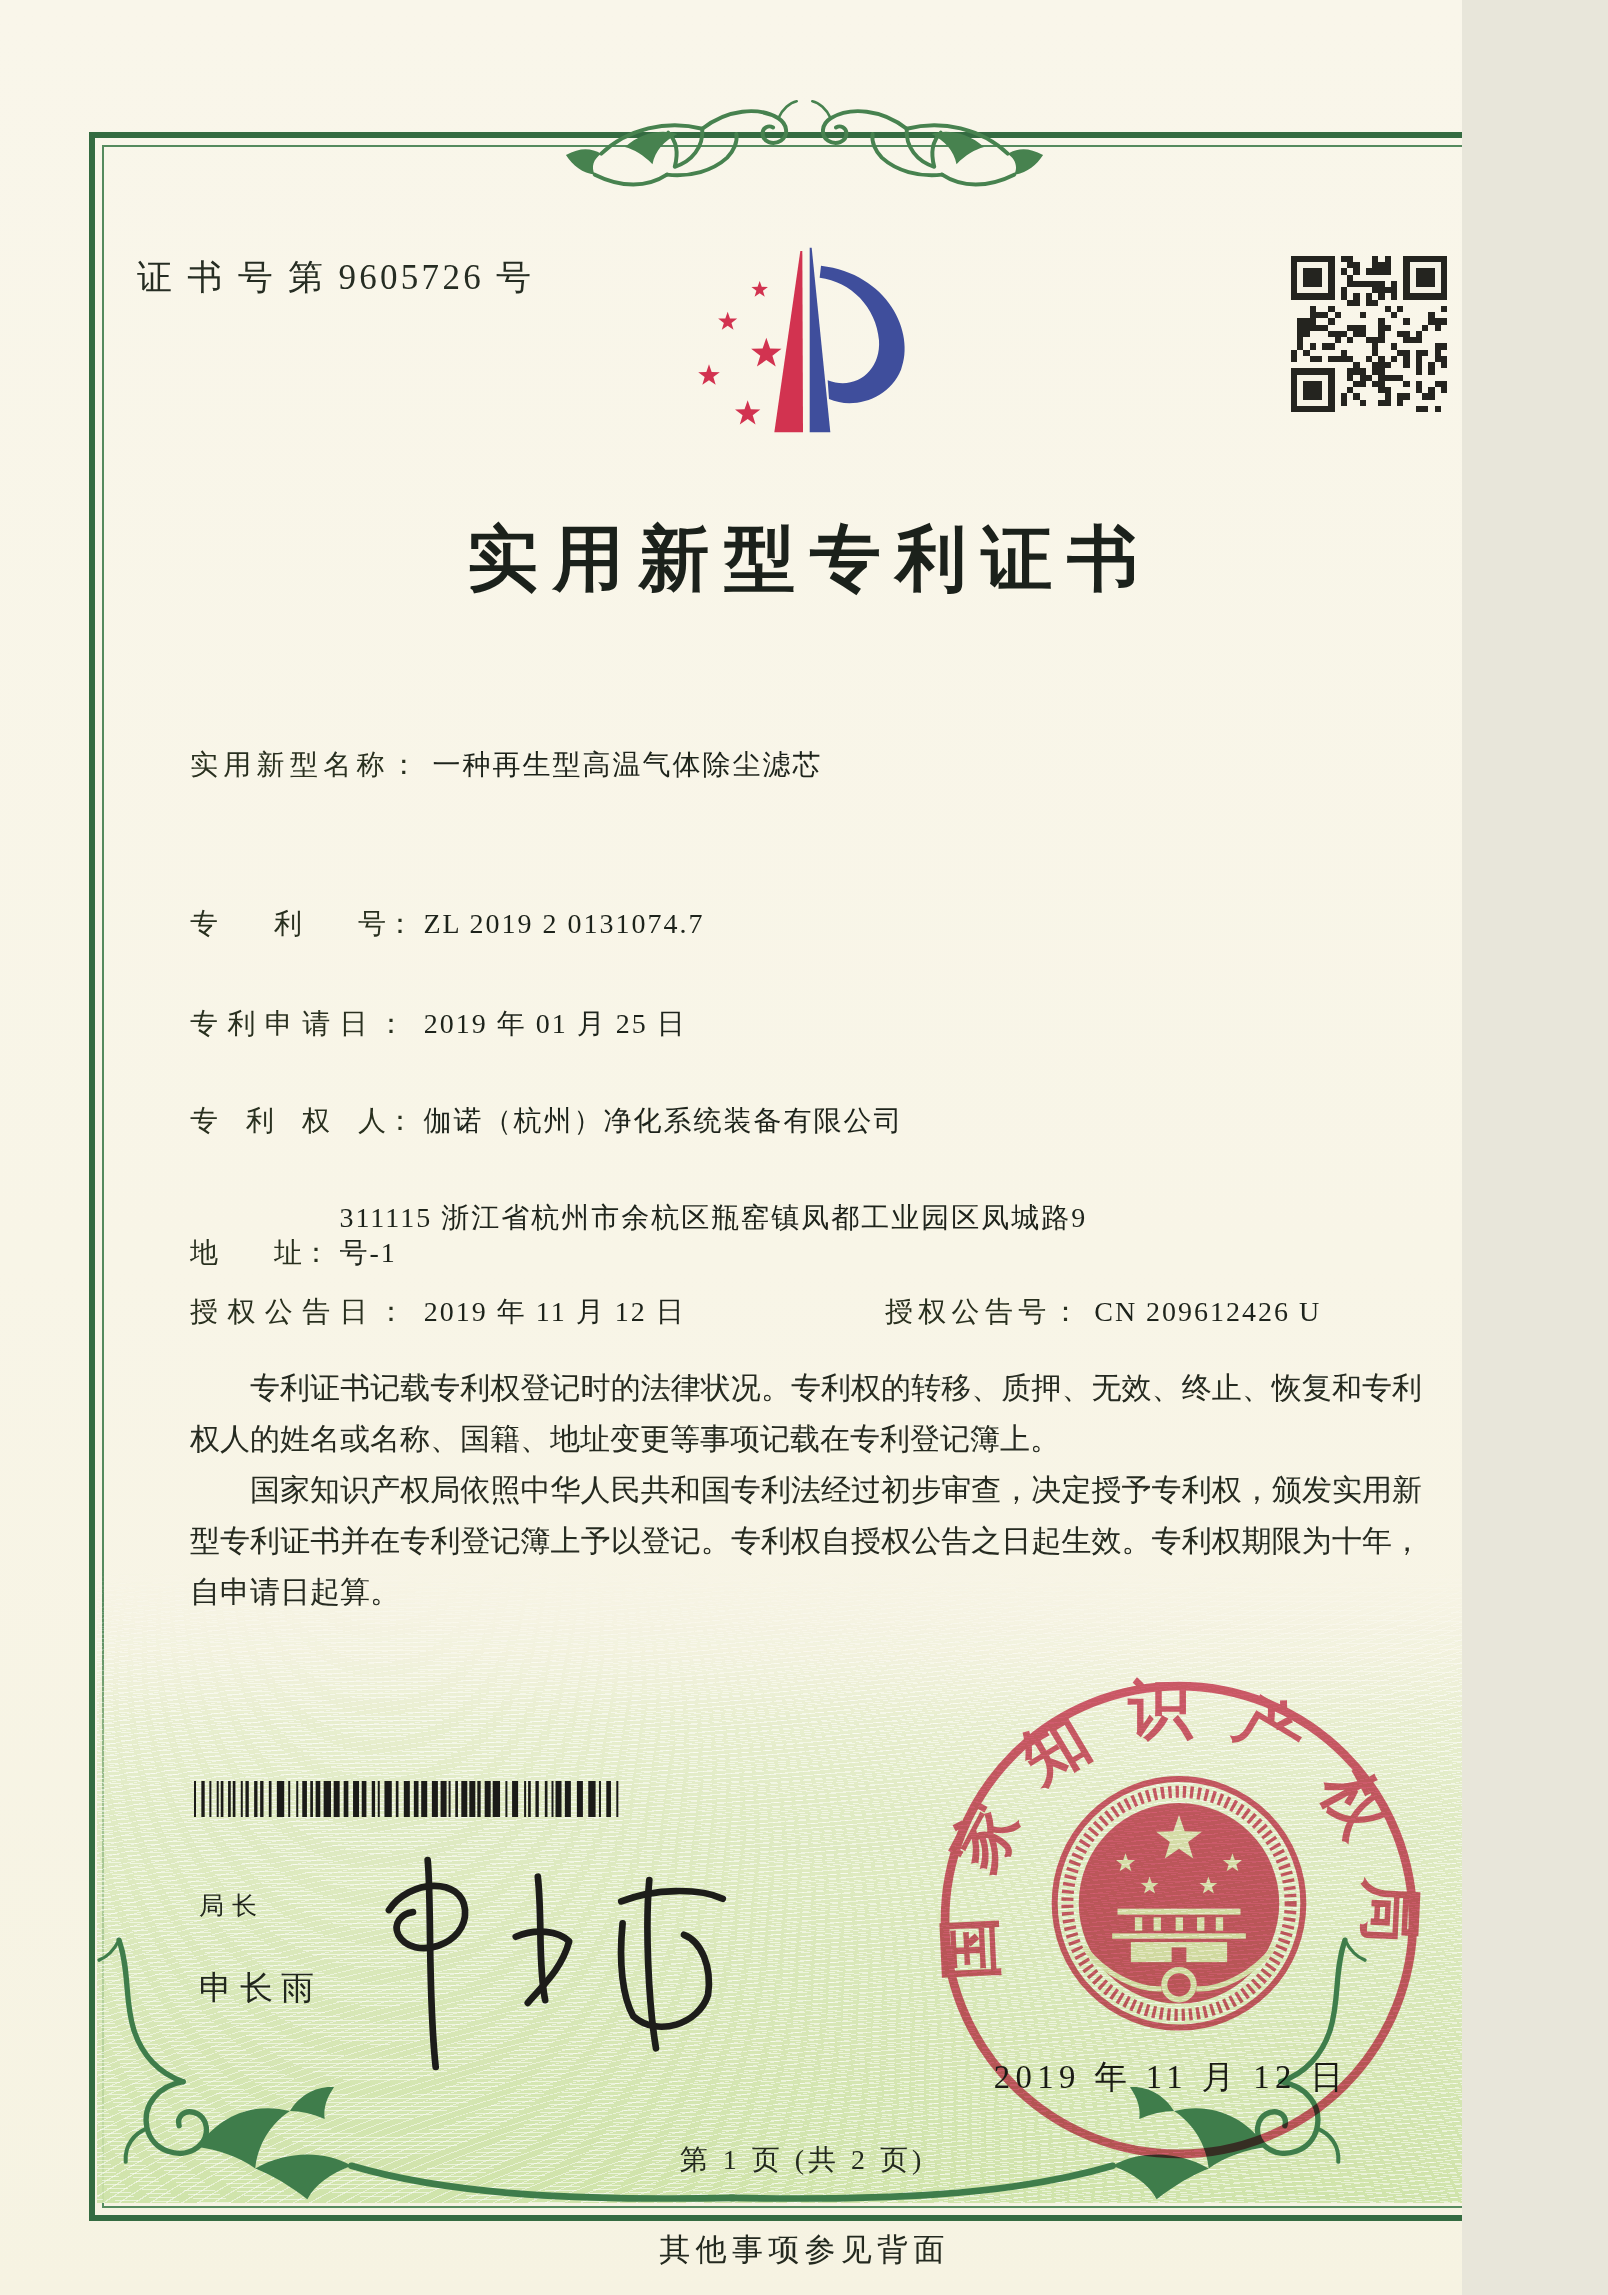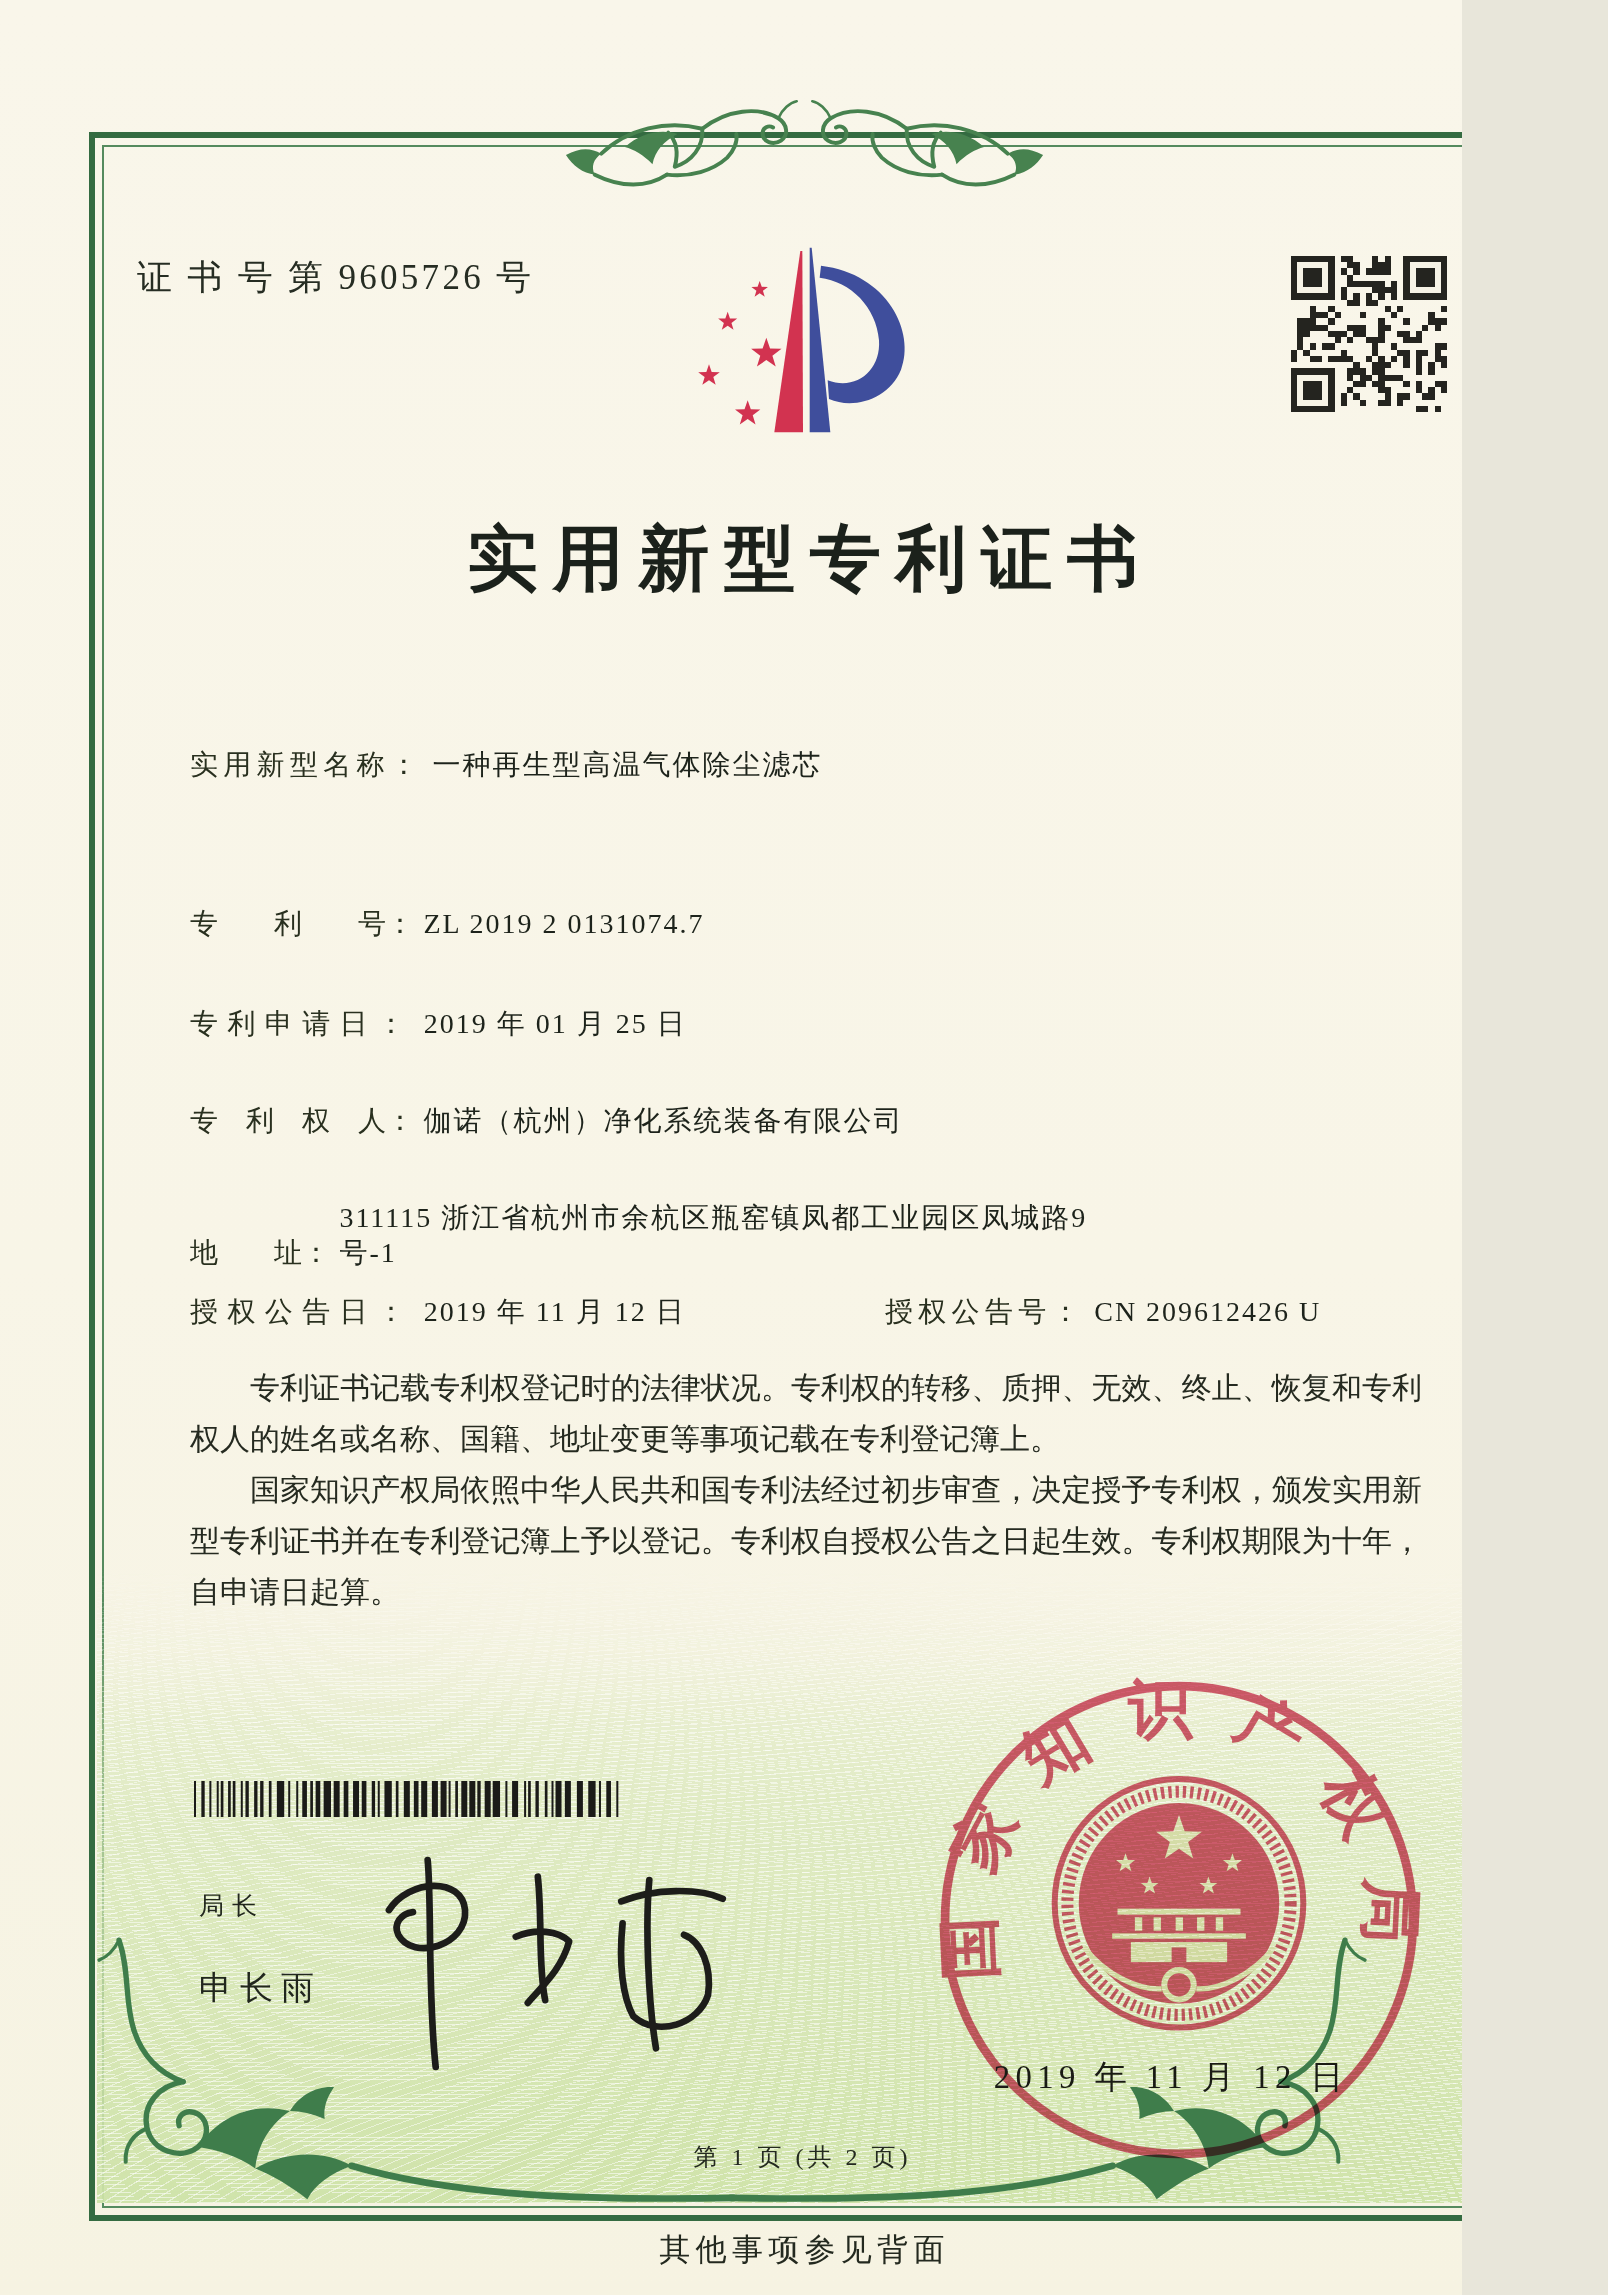--- a/index.html
+++ b/index.html
@@ -39,21 +39,21 @@
   .legal{position:absolute;left:190px;top:1362px;width:1232px;font-size:30px;line-height:51px;
     text-align:justify;color:#252a20;z-index:5;}
   .legal p{margin:0;text-indent:2em;}
   
   .barcode{position:absolute;left:194px;top:1781px;width:429px;height:36px;z-index:5;}
   .director-title{position:absolute;left:199px;top:1889px;font-size:25px;letter-spacing:8px;z-index:5;color:#21261d;}
   .director-name{position:absolute;left:199px;top:1966px;font-size:33px;letter-spacing:8px;z-index:5;color:#21261d;}
   .signature{position:absolute;left:334px;top:1840px;width:441px;height:247px;z-index:6;}
   .seal{position:absolute;left:925px;top:1666px;width:508px;height:508px;z-index:7;mix-blend-mode:multiply;}
   .page-number{position:absolute;left:89px;top:2141px;width:1427px;text-align:center;
-    font-size:24px;letter-spacing:4px;z-index:5;color:#23291f;}
+    font-size:28px;letter-spacing:4px;z-index:5;color:#23291f;}
   .back-note{position:absolute;left:0;top:2229px;width:1609px;text-align:center;
     font-size:31px;letter-spacing:5.3px;z-index:5;color:#23291f;}
   
   .dragon{position:absolute;top:67px;width:236px;height:134px;z-index:4;}
   .dragon-left{left:562px;}
   .dragon-right{left:811px;transform:scaleX(-1);}
   .flourish{position:absolute;top:1936px;width:641px;height:274px;z-index:3;}
   .flourish-left{left:95px;}
   .flourish-right{right:93px;transform:scaleX(-1);}
 </style>

